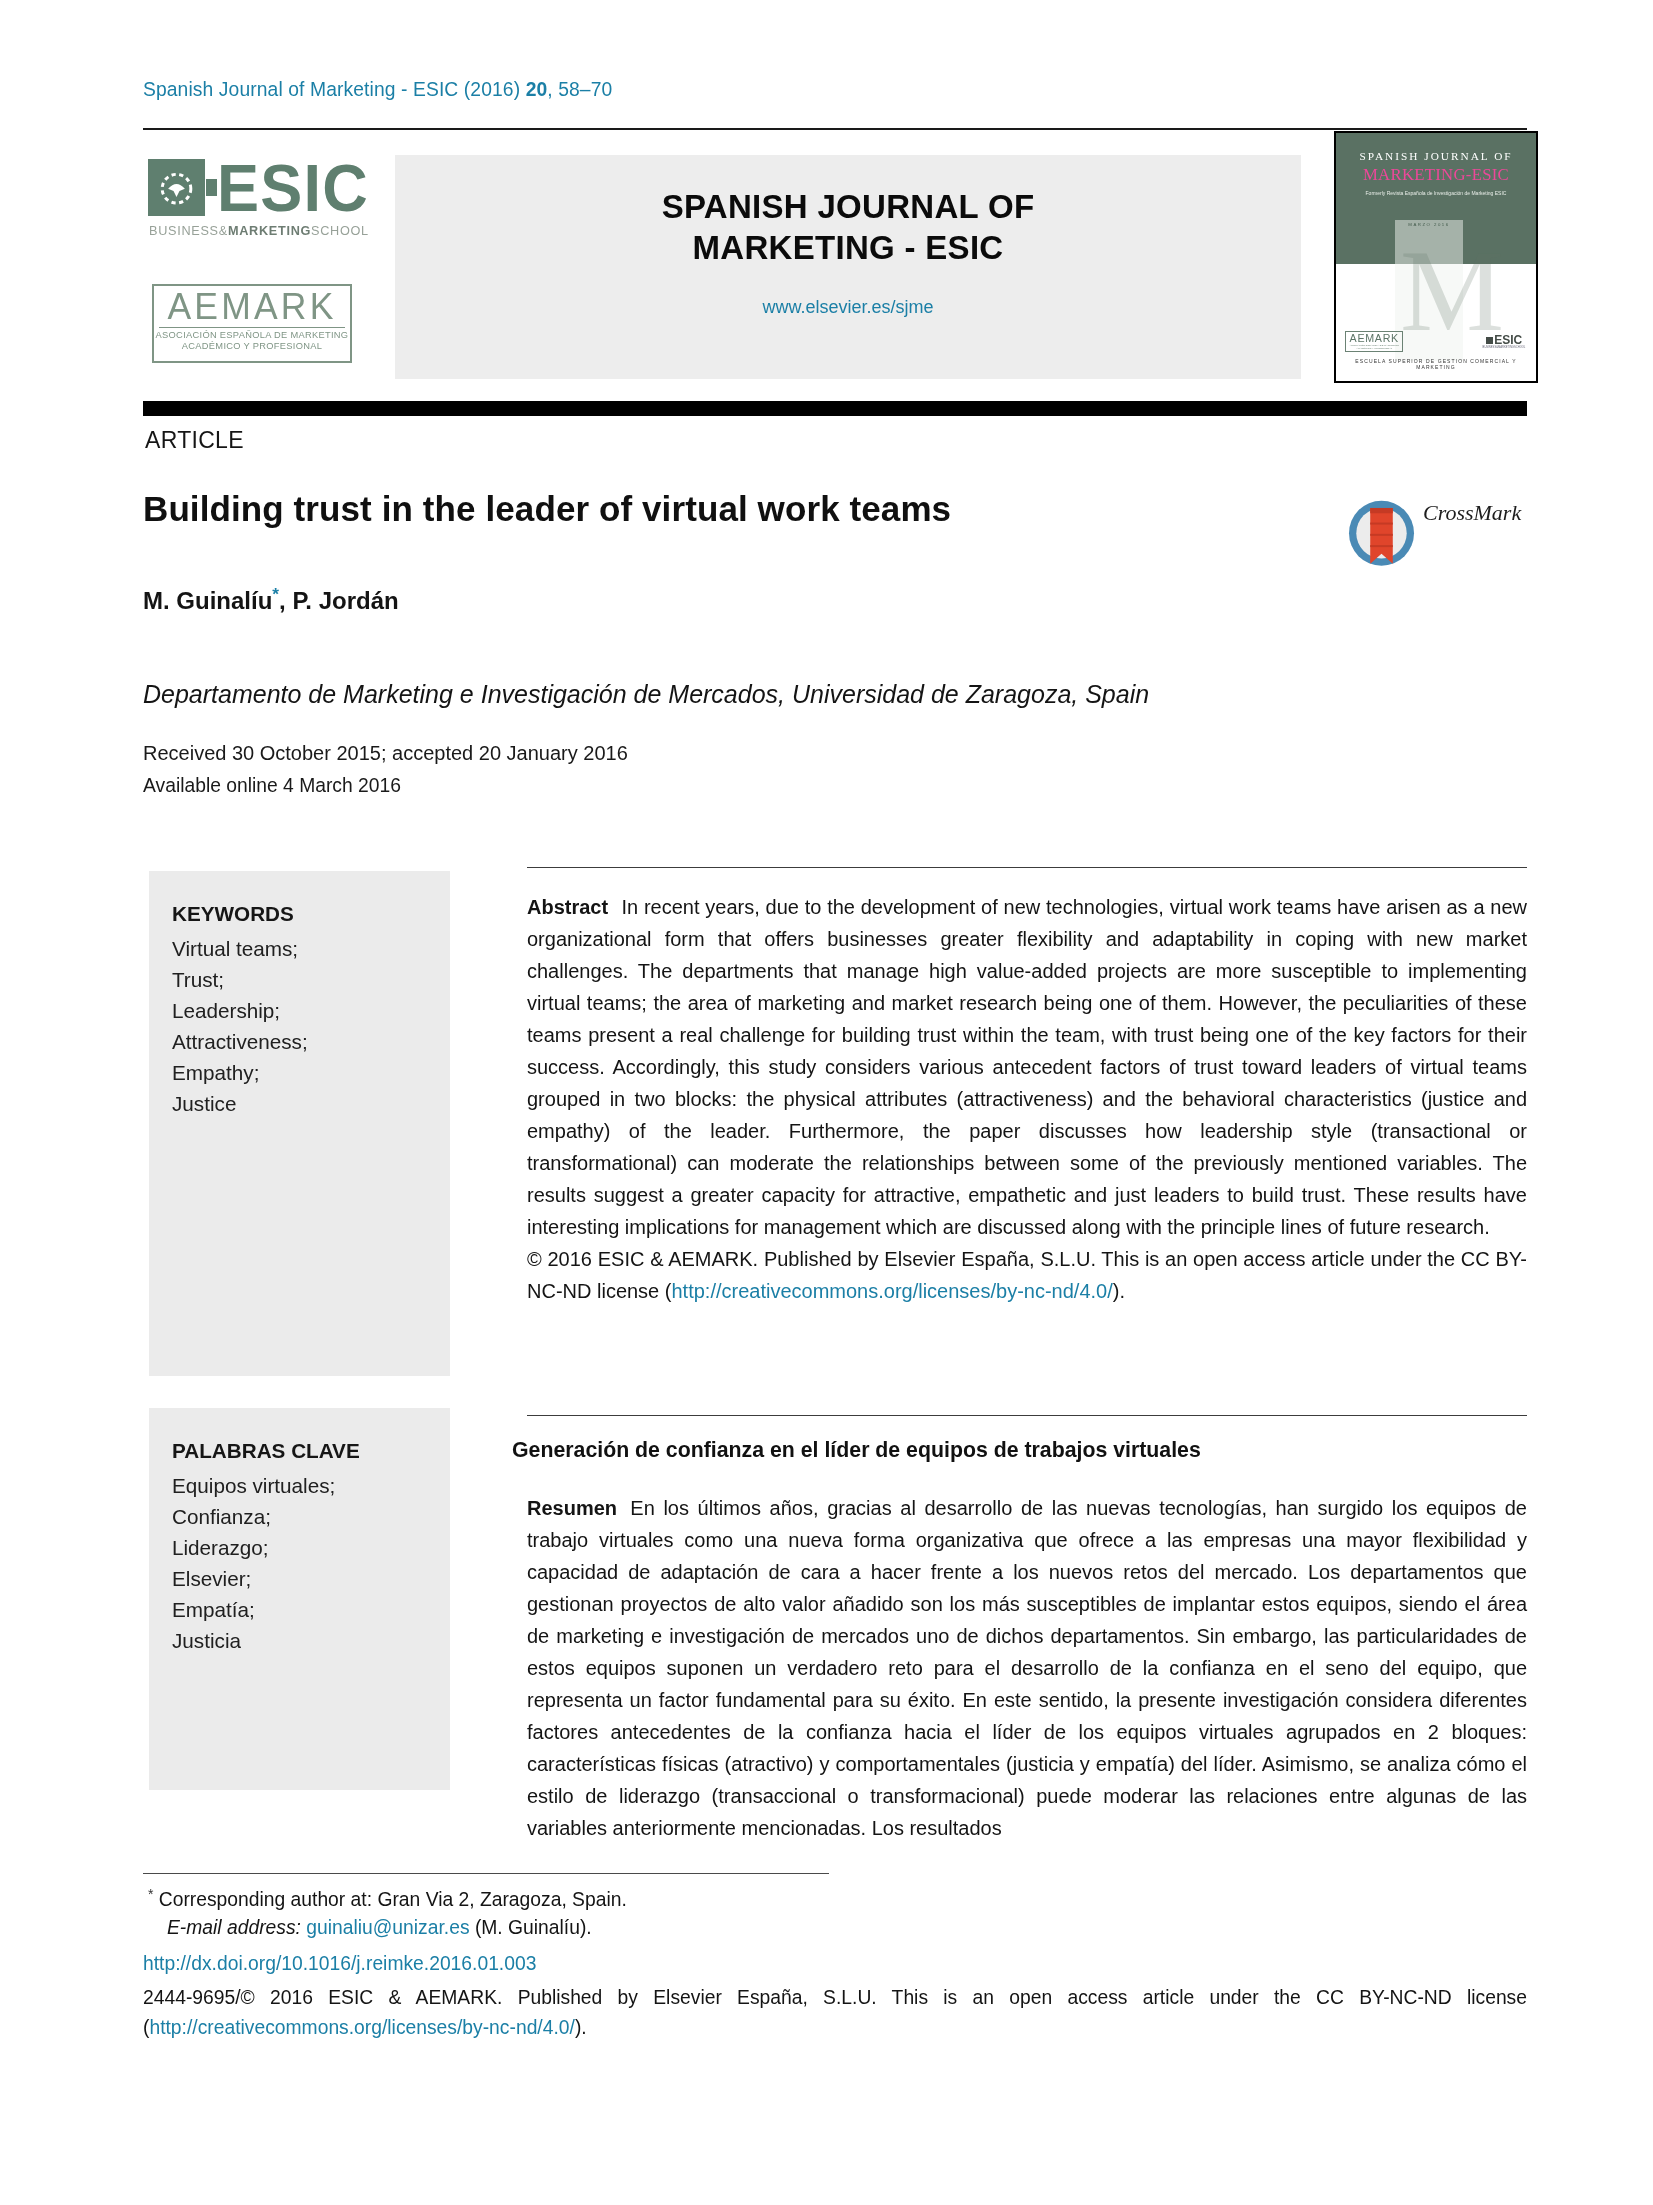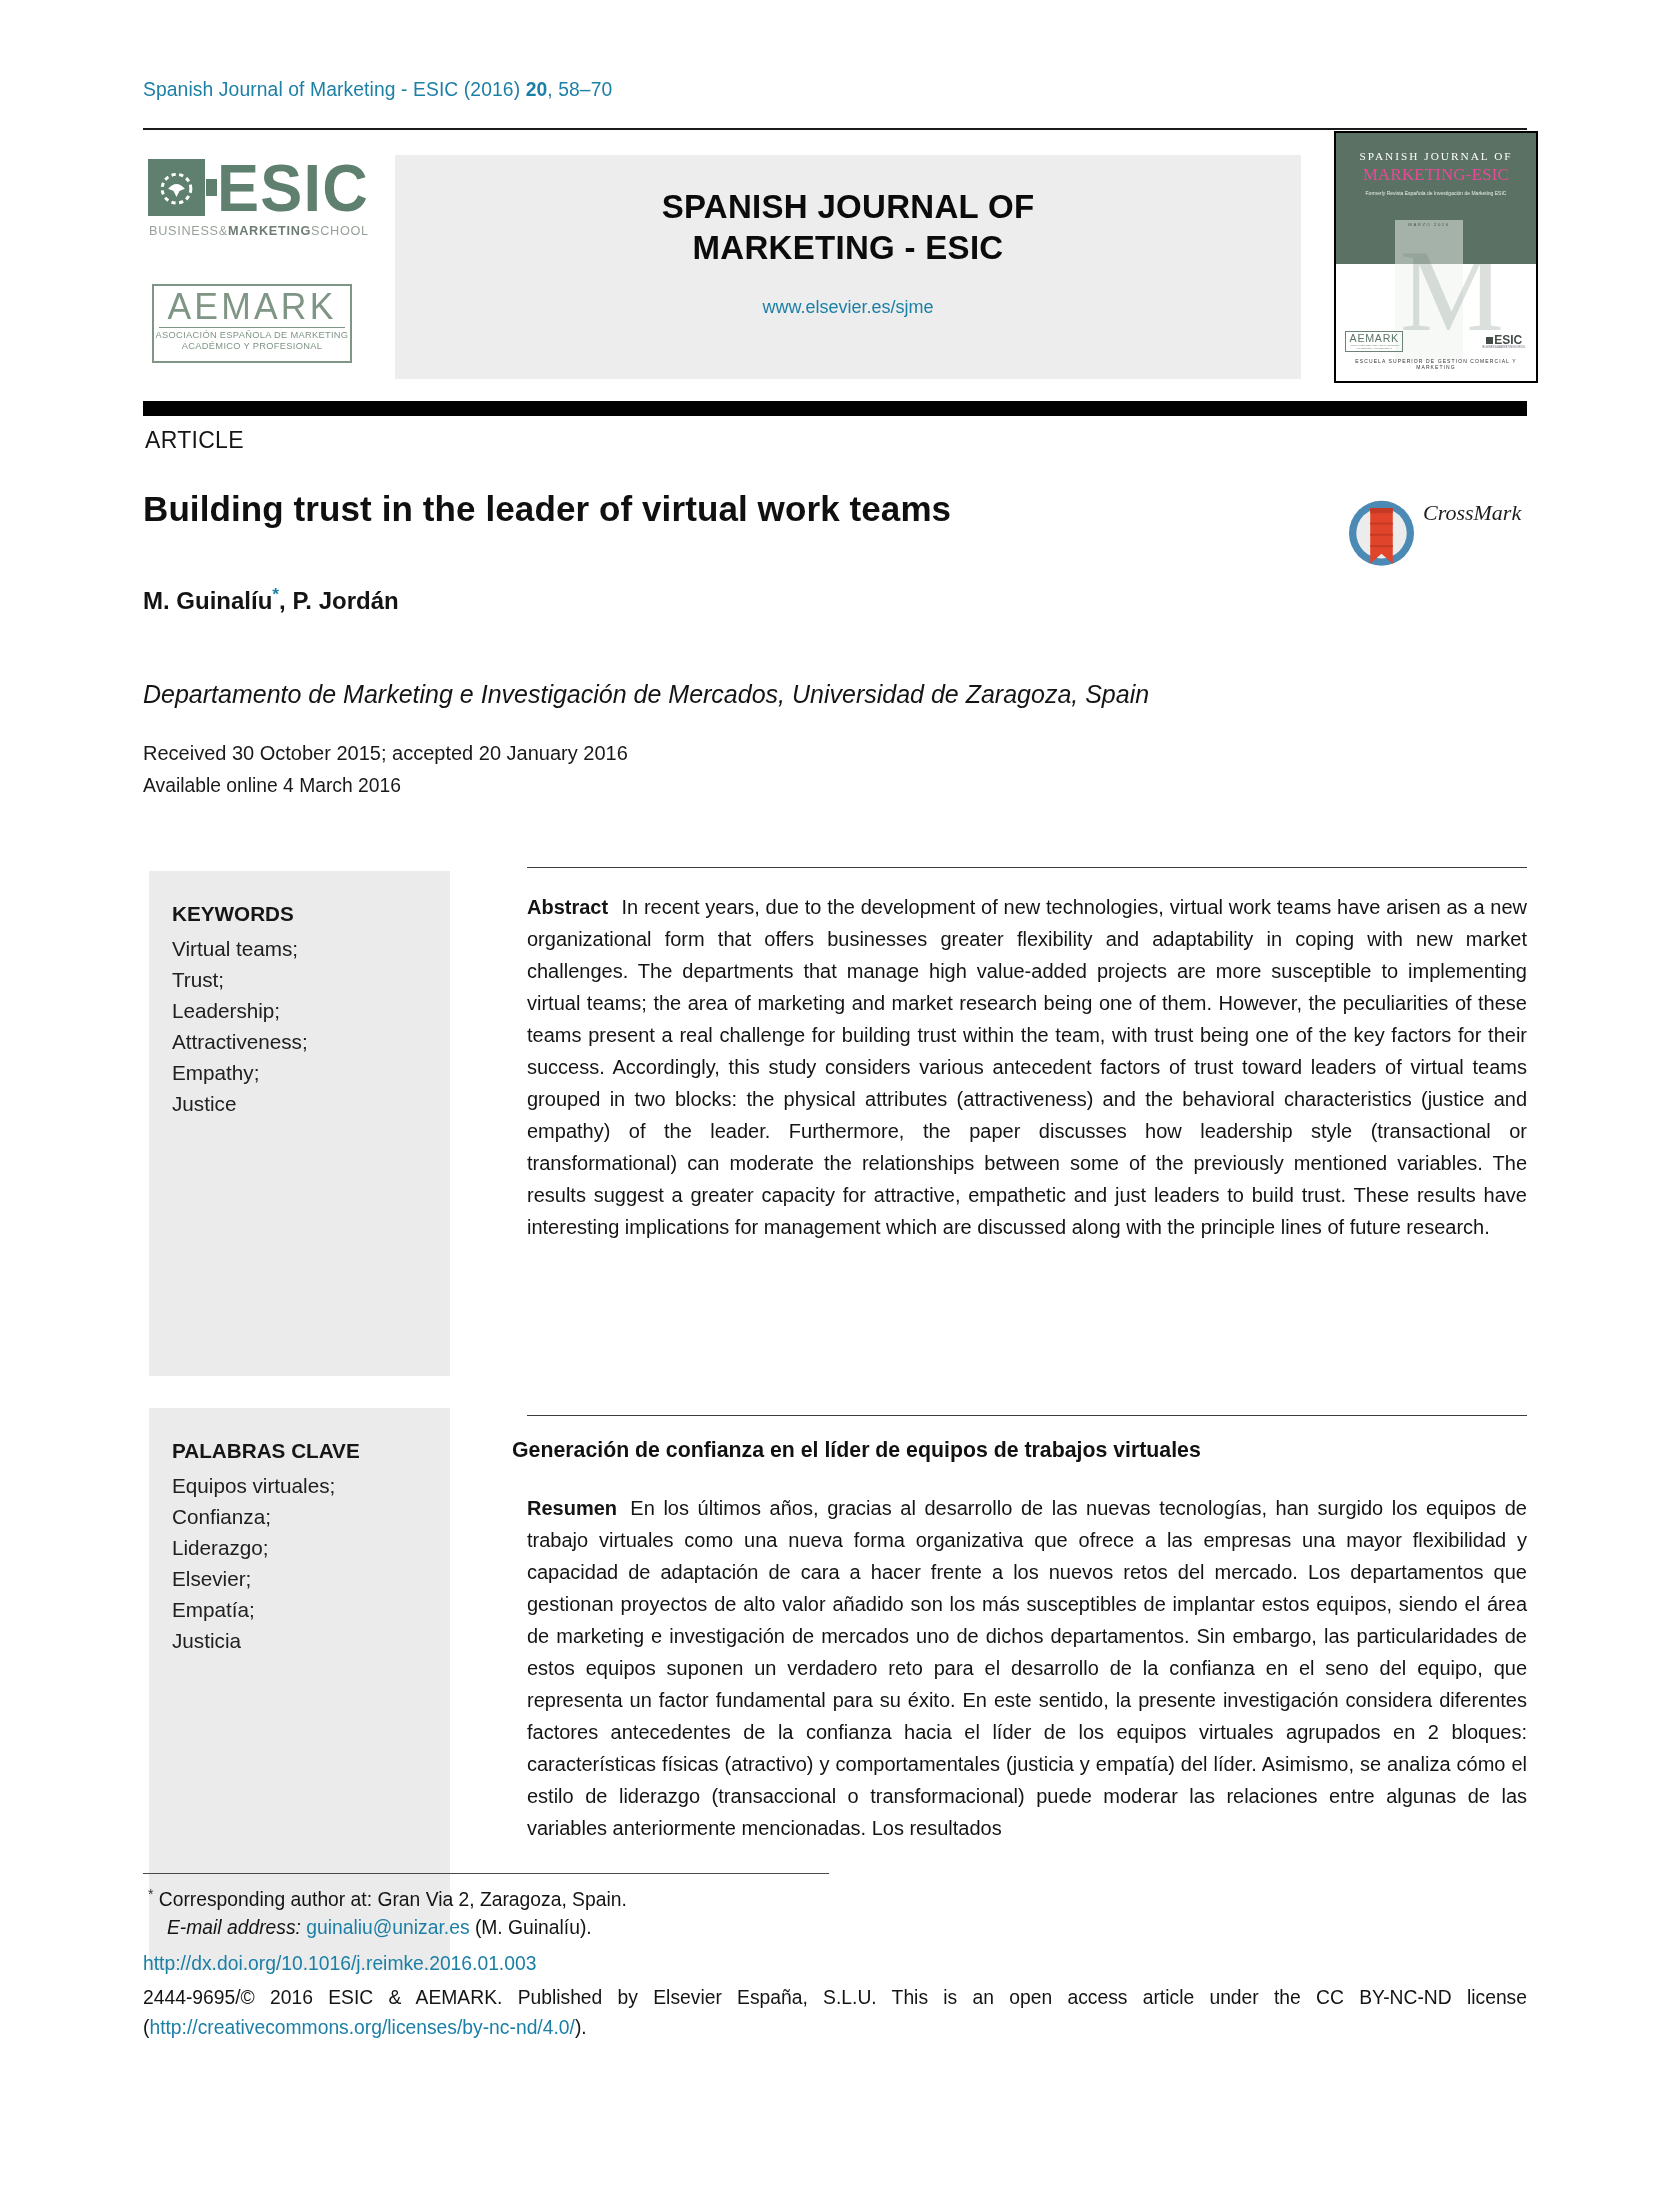--- a/index.html
+++ b/index.html
@@ -59,21 +59,21 @@
   .dates1{left:143px;top:742px;font-size:20px;}
   .dates2{left:143px;top:775px;font-size:19.3px;}
 
   
   .crossmark{left:1348px;top:500px;display:flex;align-items:flex-start;cursor:pointer;font-style:italic;}
   .crossmark-label{margin-left:8px;font-family:"Liberation Serif",serif;font-size:22px;color:#1d1d1d;}
 
   
   .kwbox{width:301px;background:#ebebeb;box-sizing:border-box;padding:31px 20px 0 23px;}
   .kw1{left:149px;top:871px;height:505px;}
-  .kw2{left:149px;top:1408px;height:562px;}
+  .kw2{left:149px;top:1408px;height:382px;}
   .kw-head{font-size:20.7px;font-weight:700;color:#161616;}
   .kw-item{font-size:20.7px;line-height:31px;color:#202020;}
   .kw-list{margin-top:7.3px;}
 
   
   .hrule{height:1.3px;background:#3c3c3c;}
   .r1{left:527px;top:867px;width:1000px;}
   .r2{left:527px;top:1415px;width:1000px;}
   .col{left:527px;width:1000px;}
   .abstract{top:891px;}
@@ -176,20 +176,21 @@
       <div class="kw-item">Leadership;</div>
       <div class="kw-item">Attractiveness;</div>
       <div class="kw-item">Empathy;</div>
       <div class="kw-item">Justice</div>
     </div>
   </div>
 
   <div class="abs hrule r1"></div>
   <div class="abs col abstract">
     <p class="para"><span class="lbl">Abstract</span><span>In recent years, due to the development of new technologies, virtual work teams have arisen as a new organizational form that offers businesses greater flexibility and adaptability in coping with new market challenges. The departments that manage high value-added projects are more susceptible to implementing virtual teams; the area of marketing and market research being one of them. However, the peculiarities of these teams present a real challenge for building trust within the team, with trust being one of the key factors for their success. Accordingly, this study considers various antecedent factors of trust toward leaders of virtual teams grouped in two blocks: the physical attributes (attractiveness) and the behavioral characteristics (justice and empathy) of the leader. Furthermore, the paper discusses how leadership style (transactional or transformational) can moderate the relationships between some of the previously mentioned variables. The results suggest a greater capacity for attractive, empathetic and just leaders to build trust. These results have interesting implications for management which are discussed along with the principle lines of future research.</span></p>
+    <p class="para copyright"><span>© 2016 ESIC &amp; AEMARK. Published by Elsevier España, S.L.U. This is an open access article under the CC BY-NC-ND license (</span><a class="tlink" href="#">http://creativecommons.org/licenses/by-nc-nd/4.0/</a><span>).</span></p>
   </div>
   <div class="abs hrule r2"></div>
 
   <div class="abs kwbox kw2">
     <div class="kw-head">PALABRAS CLAVE</div>
     <div class="kw-list">
       <div class="kw-item">Equipos virtuales;</div>
       <div class="kw-item">Confianza;</div>
       <div class="kw-item">Liderazgo;</div>
       <div class="kw-item">Elsevier;</div>

